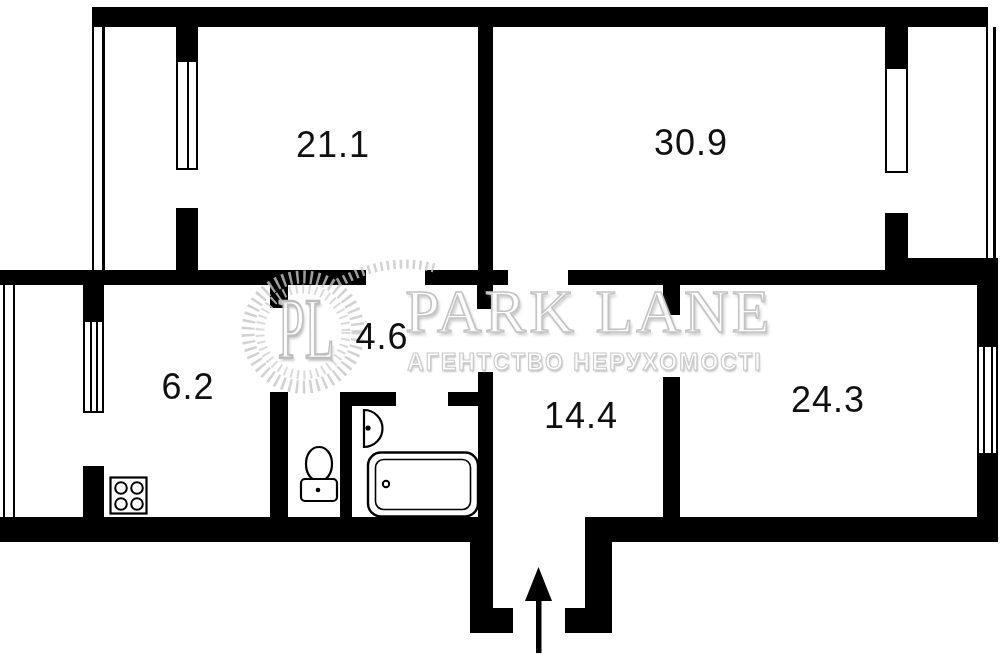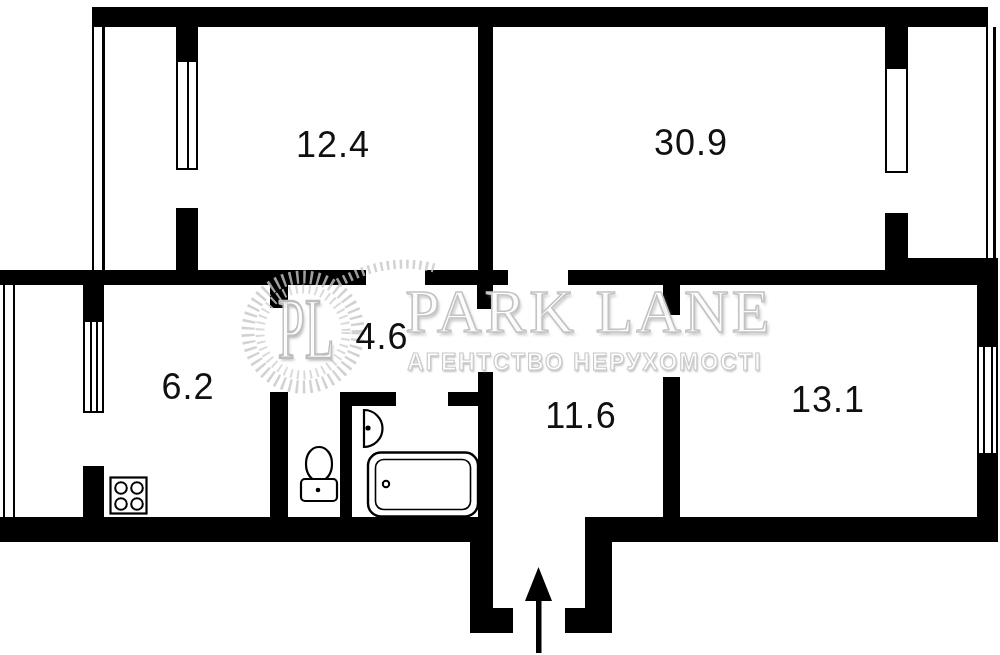--- a/index.html
+++ b/index.html
@@ -136,20 +136,20 @@
     <g opacity="0.8">
       <circle cx="303" cy="332" r="55" fill="none" stroke="#c7c7c7" stroke-width="13" stroke-dasharray="2.5 4.5"></circle>
       <circle cx="303" cy="332" r="43" fill="none" stroke="#d2d2d2" stroke-width="9" stroke-dasharray="2 4.5"></circle>
       <path d="M338 283 C 372 264 405 260 434 268" fill="none" stroke="#c7c7c7" stroke-width="9" stroke-dasharray="2.5 4"></path>
     </g>
   </svg>
   <div class="wm wm-mono" style="left:306px;top:329px;">PL</div>
   <div class="wm wm-brand" style="left:589px;top:311px;">PARK LANE</div>
   <div class="wm wm-tag" style="left:585px;top:362px;">АГЕНТСТВО НЕРУХОМОСТІ</div>
 
-  <span class="room-label" style="left:333px;top:145px;">12.4</span>
+  <span class="room-label" style="left:333px;top:145px;">21.1</span>
   <span class="room-label" style="left:691px;top:143px;">30.9</span>
   <span class="room-label" style="left:382px;top:337px;">4.6</span>
   <span class="room-label" style="left:188px;top:387px;">6.2</span>
-  <span class="room-label" style="left:581px;top:416px;">11.6</span>
-  <span class="room-label" style="left:828px;top:400px;">13.1</span>
+  <span class="room-label" style="left:581px;top:416px;">14.4</span>
+  <span class="room-label" style="left:828px;top:400px;">24.3</span>
 
 </div>
 
 </body></html>

